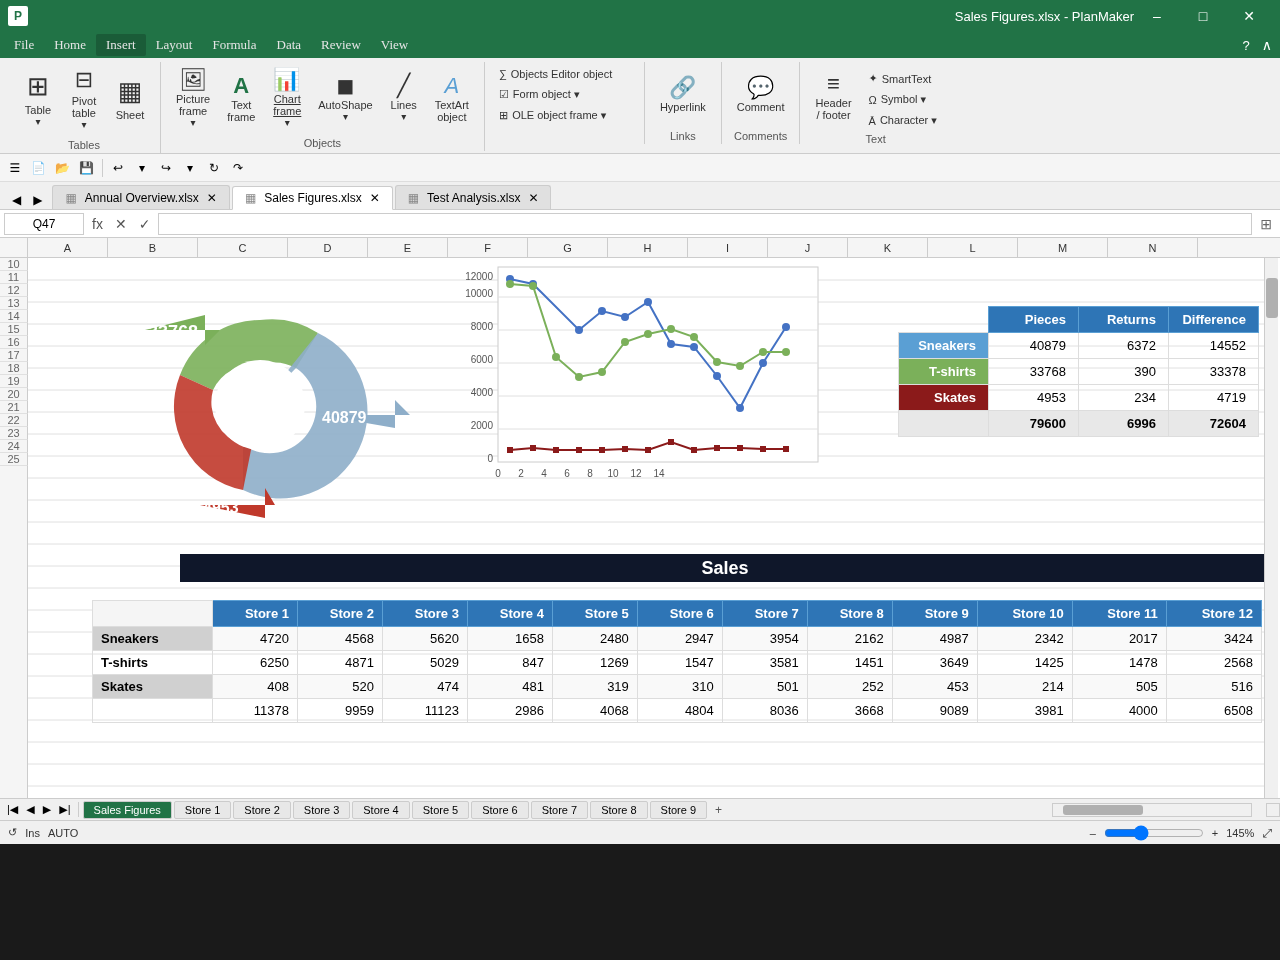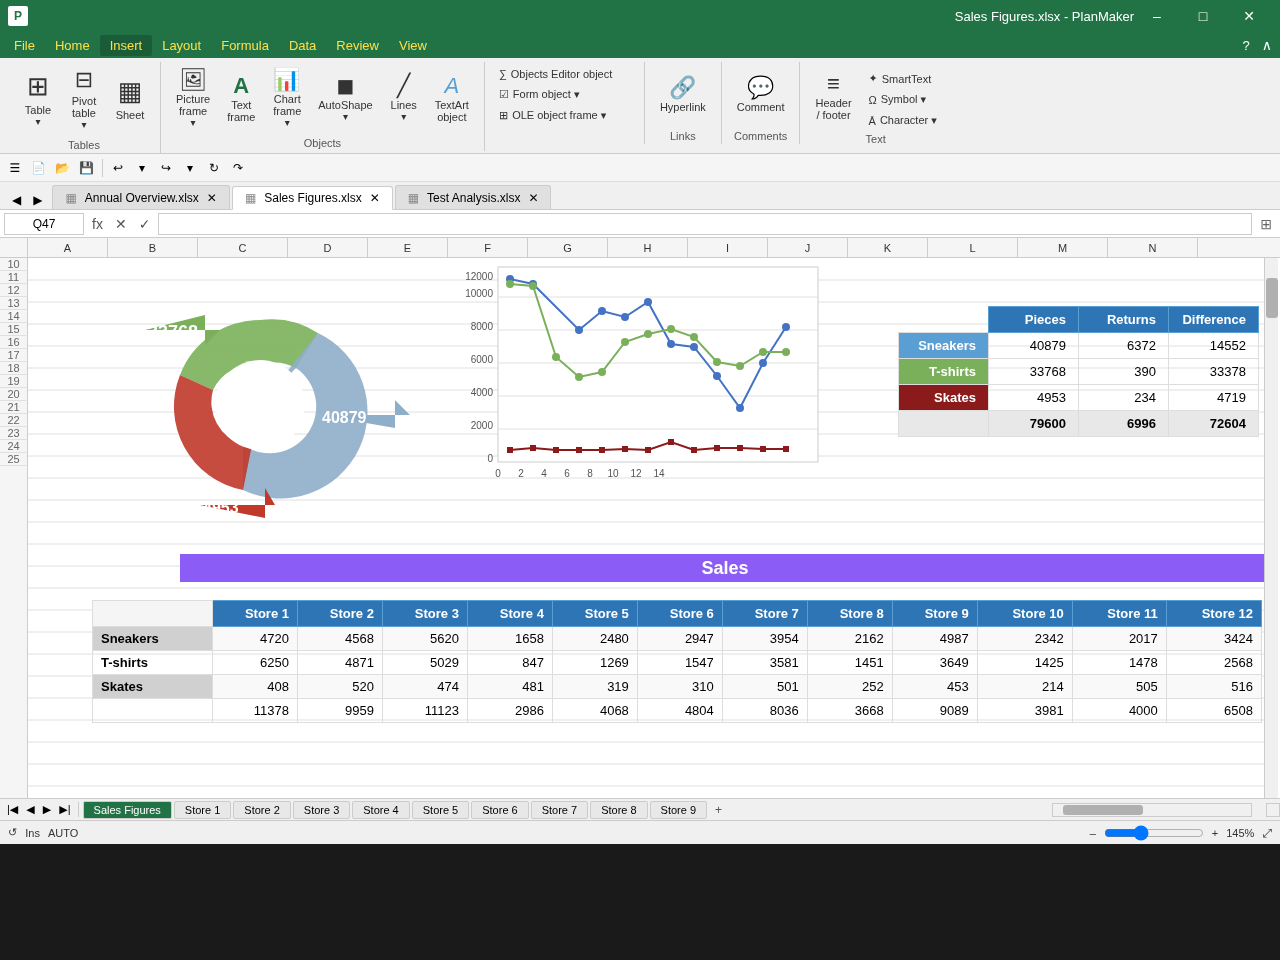--- a/index.html
+++ b/index.html
@@ -30,24 +30,25 @@
     
     .menu-bar {
       background: #217346;
       height: 26px;
       display: flex;
       align-items: center;
       padding: 0 4px;
     }
     .menu-bar .menu-item {
       padding: 3px 10px;
-      color: #fde047;
+      color: #e5e5e5;
       font-size: 13px;
       cursor: pointer;
       border-radius: 2px;
+      font-family: Liberation Serif, serif;
     }
     .menu-bar .menu-item:hover, .menu-bar .menu-item.active { background: #1a5c38; }
     .menu-bar .menu-item.active { background: #1a5c38; }
     .menu-bar .help { margin-left: auto; padding: 3px 8px; color: white; font-size: 13px; }
 
     
     .ribbon {
       background: #f0f0f0;
       border-bottom: 1px solid #ccc;
       display: flex;
@@ -255,21 +256,21 @@
         <div style="font-size:22px;">🖼</div>
         <div style="text-align:center;font-size:11px;">Picture<br>frame</div>
         <div style="font-size:10px;">▾</div>
       </div>
       <div class="ribbon-btn large">
         <div style="font-size:22px;font-weight:bold;color:#217346;">A</div>
         <div style="text-align:center;font-size:11px;">Text<br>frame</div>
       </div>
       <div class="ribbon-btn large">
         <div style="font-size:22px;">📊</div>
-        <div style="text-align:center;font-size:11px;">Chart<br>frame</div>
+        <div style="text-align:center;font-size:11px;text-decoration:underline;">Chart<br>frame</div>
         <div style="font-size:10px;">▾</div>
       </div>
       <div class="ribbon-btn large">
         <div style="font-size:22px;">◼</div>
         <div>AutoShape</div>
         <div style="font-size:10px;">▾</div>
       </div>
       <div class="ribbon-btn large">
         <div style="font-size:22px;">╱</div>
         <div>Lines</div>
@@ -595,21 +596,21 @@
             <tr class="total-row">
               <td></td>
               <td>79600</td>
               <td>6996</td>
               <td>72604</td>
             </tr>
           </tbody>
         </table>
       </div>
 
-      <div style="position:absolute;top:296px;left:152px;width:1090px;height:28px;background:#8b5cf6;display:flex;align-items:center;justify-content:center;">
+      <div style="position:absolute;top:296px;left:152px;width:1090px;height:28px;background:#0f172a;display:flex;align-items:center;justify-content:center;">
         <span style="color:white;font-weight:bold;font-size:18px;">Sales</span>
       </div>
 
       <div style="position:absolute;top:342px;left:64px;width:1170px;">
         <table class="data-table">
           <thead>
             <tr>
               <th style="width:120px;background:#f5f5f5;color:#333;border:1px solid #ddd;"></th>
               <th>Store 1</th>
               <th>Store 2</th>

